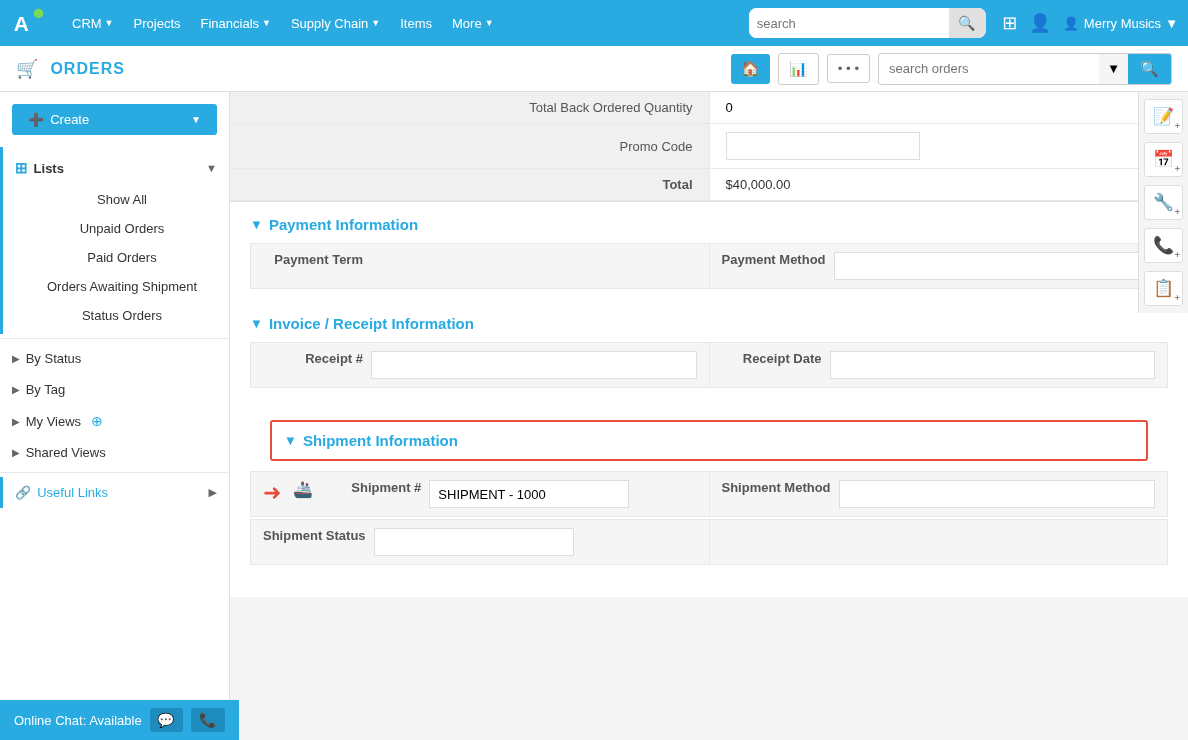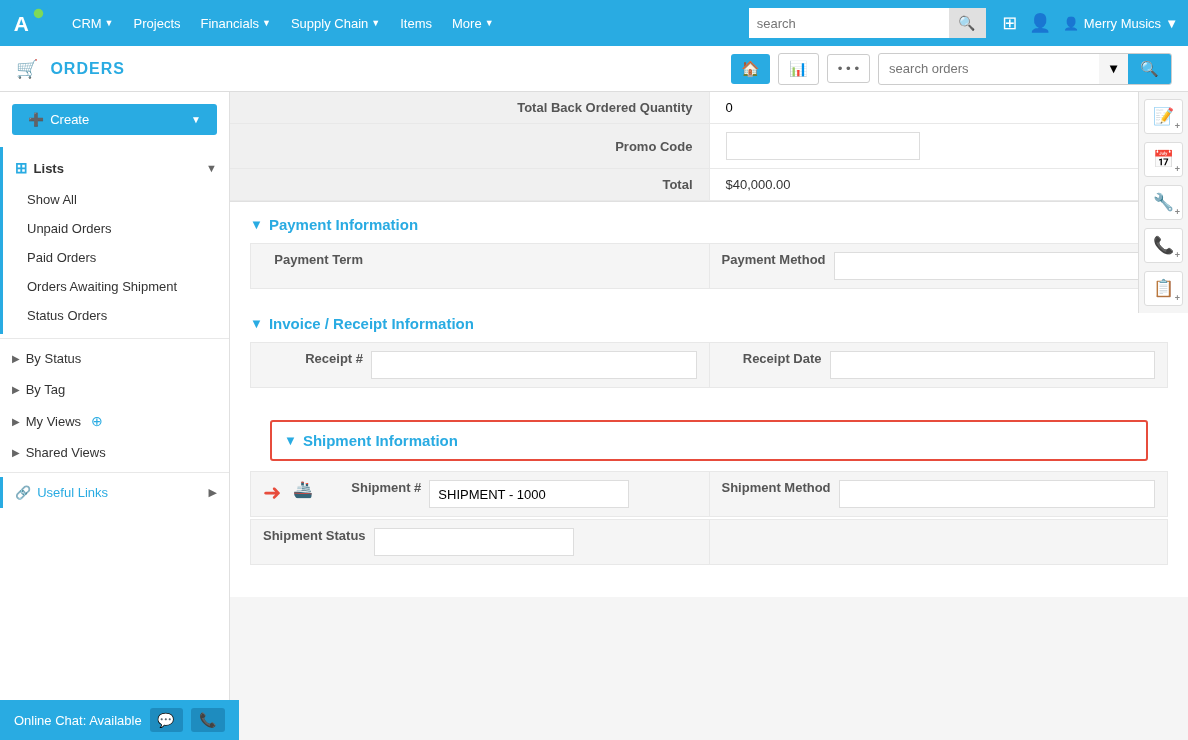--- a/index.html
+++ b/index.html
@@ -25,21 +25,21 @@
       display: flex;
       align-items: center;
       gap: 3px;
       white-space: nowrap;
     }
     .nav-arrow { font-size: 9px; }
     .search-bar {
       display: flex;
       align-items: center;
       background: white;
-      border-radius: 0;
+      border-radius: 8px;
       overflow: hidden;
       height: 30px;
     }
     .search-bar input {
       border: none;
       outline: none;
       padding: 0 8px;
       font-size: 13px;
       width: 200px;
       height: 100%;
@@ -198,20 +198,21 @@
       color: #333;
       gap: 6px;
     }
     .sidebar-section-header .icon { color: #29abe2; font-size: 15px; }
     .sidebar-section-header .arrow { margin-left: auto; font-size: 11px; color: #666; }
     .sidebar-list-item {
       padding: 7px 12px 7px 24px;
       cursor: pointer;
       color: #333;
       font-size: 13px;
+      text-align: center;
     }
     .sidebar-collapsible {
       display: flex;
       align-items: center;
       padding: 8px 12px;
       cursor: pointer;
       color: #333;
       font-size: 13px;
       gap: 6px;
     }
@@ -251,21 +252,21 @@
     .info-table {
       width: 100%;
       border-collapse: collapse;
     }
     .info-table td {
       padding: 8px 16px;
       vertical-align: middle;
     }
     .info-table .label-cell {
       text-align: right;
-      font-weight: bold;
+      font-weight: normal;
       color: #555;
       width: 50%;
       background: #f0f0f0;
       border-bottom: 1px solid #e8e8e8;
     }
     .info-table .value-cell {
       background: white;
       border-bottom: 1px solid #e8e8e8;
       border-left: 1px solid #e8e8e8;
     }

